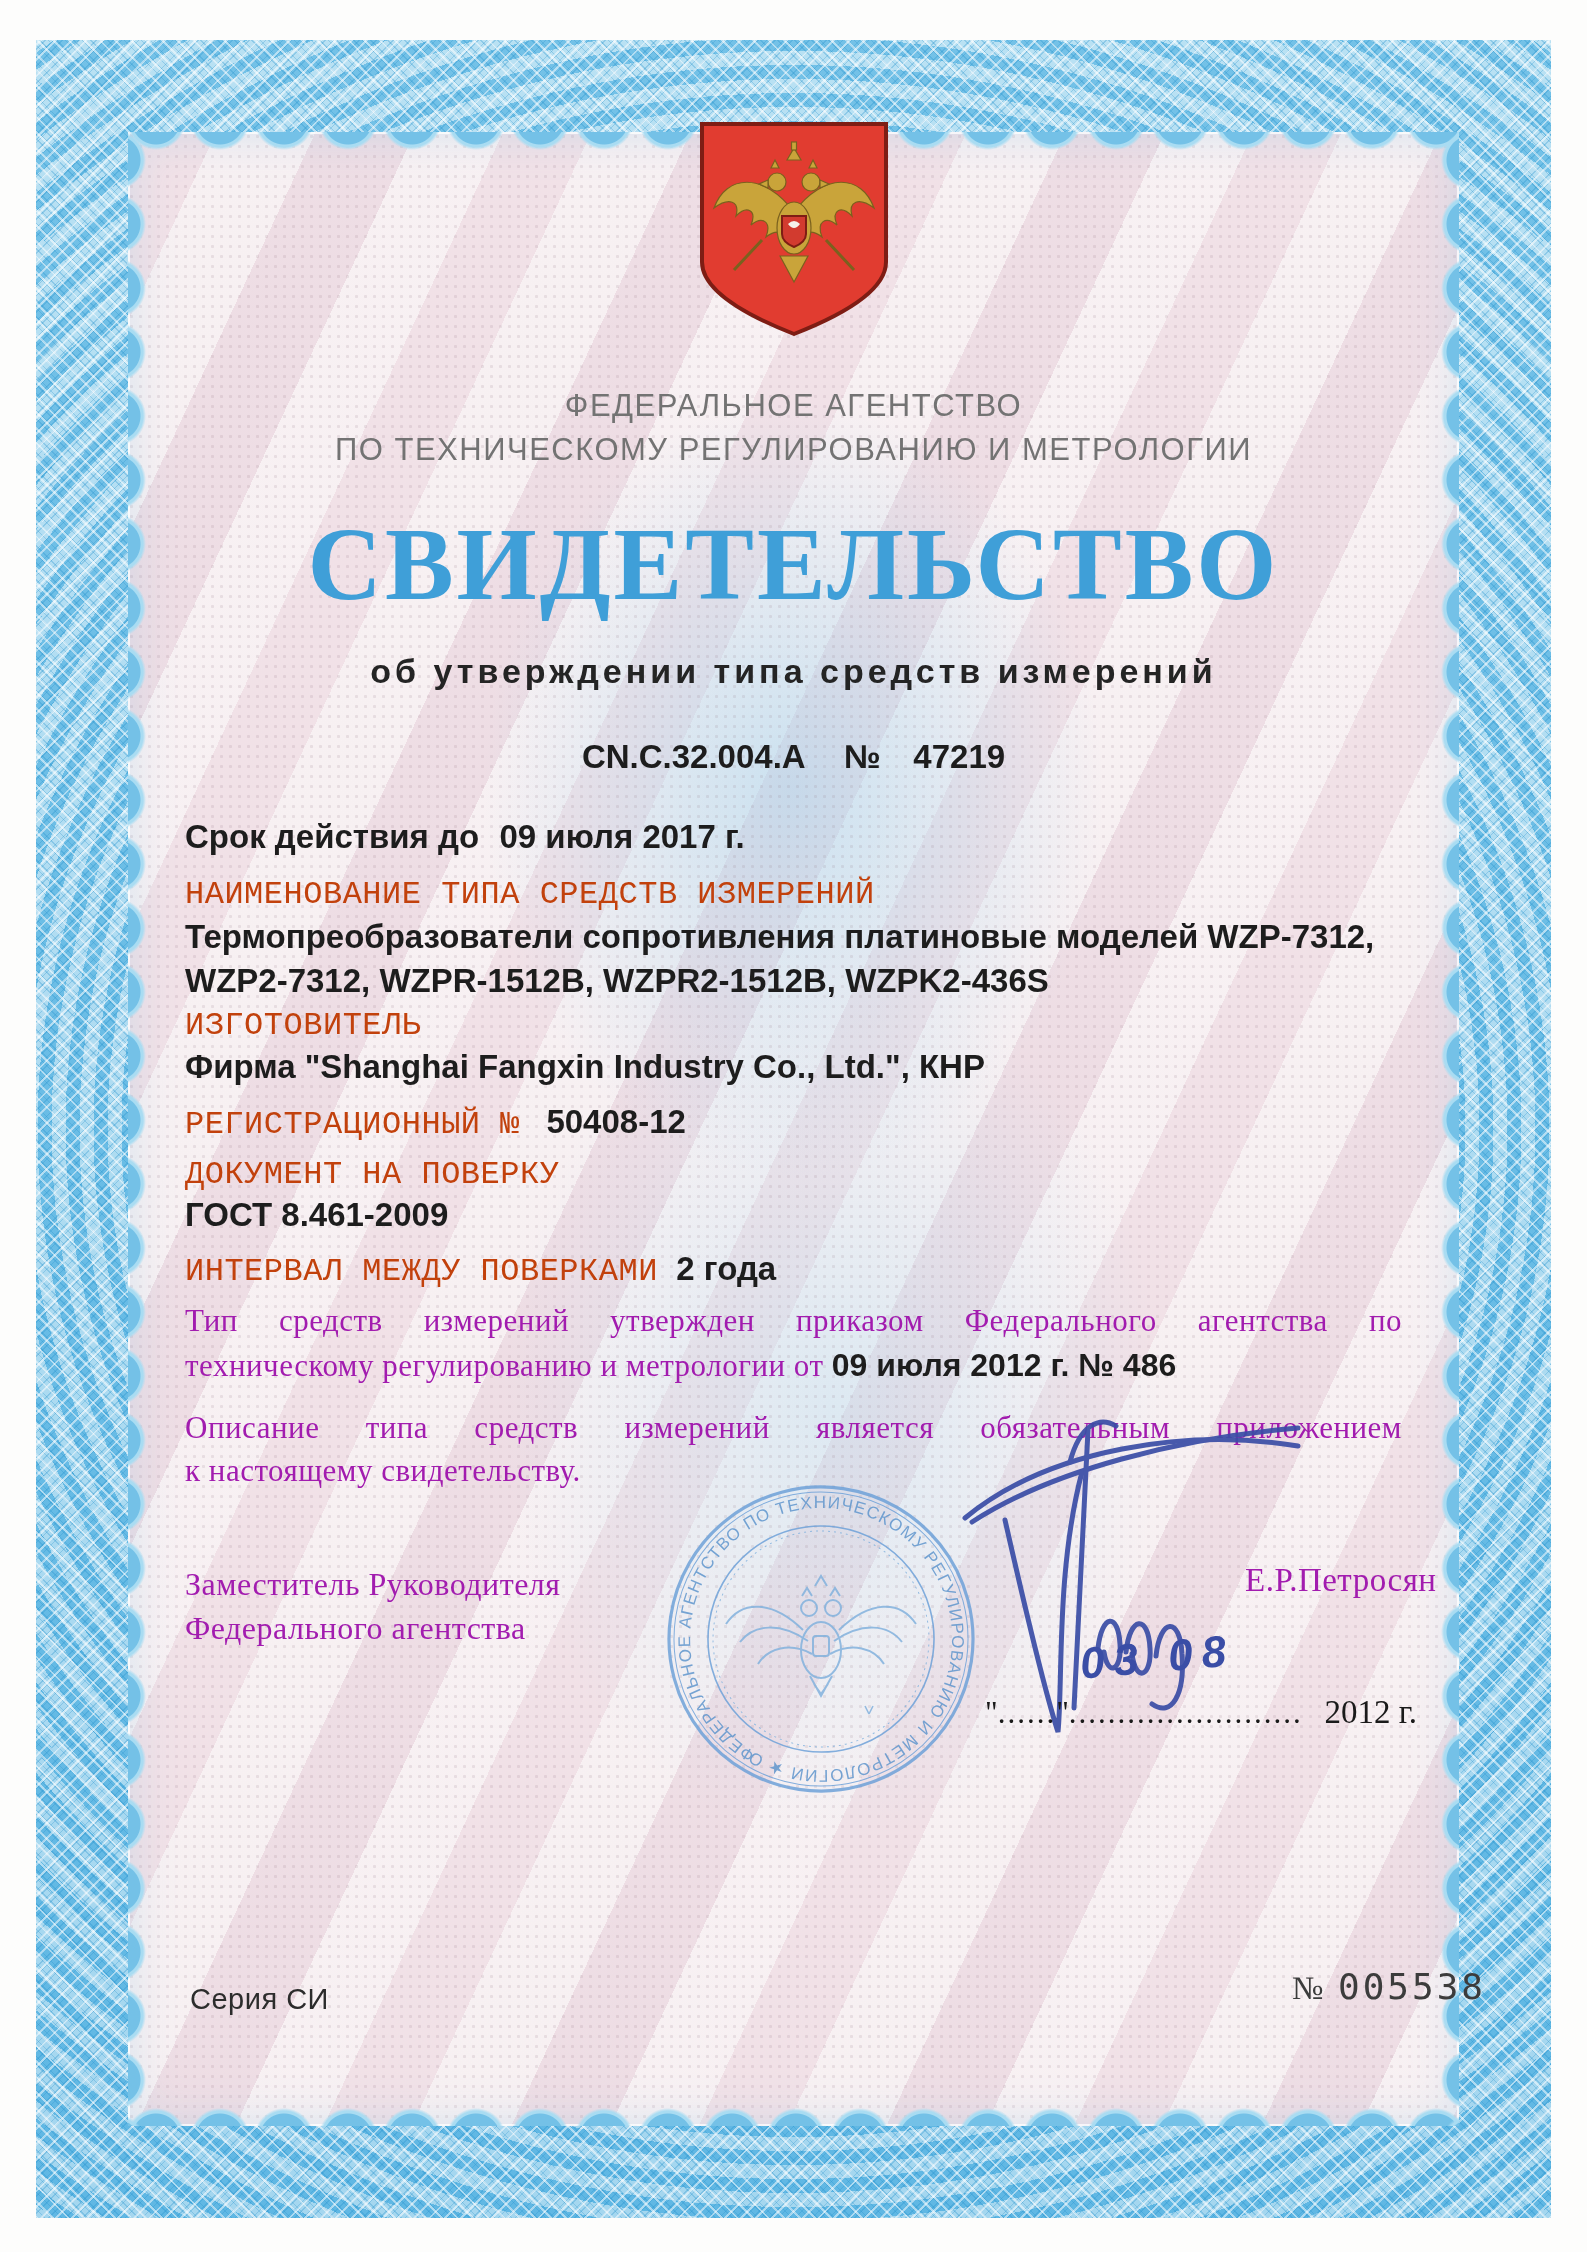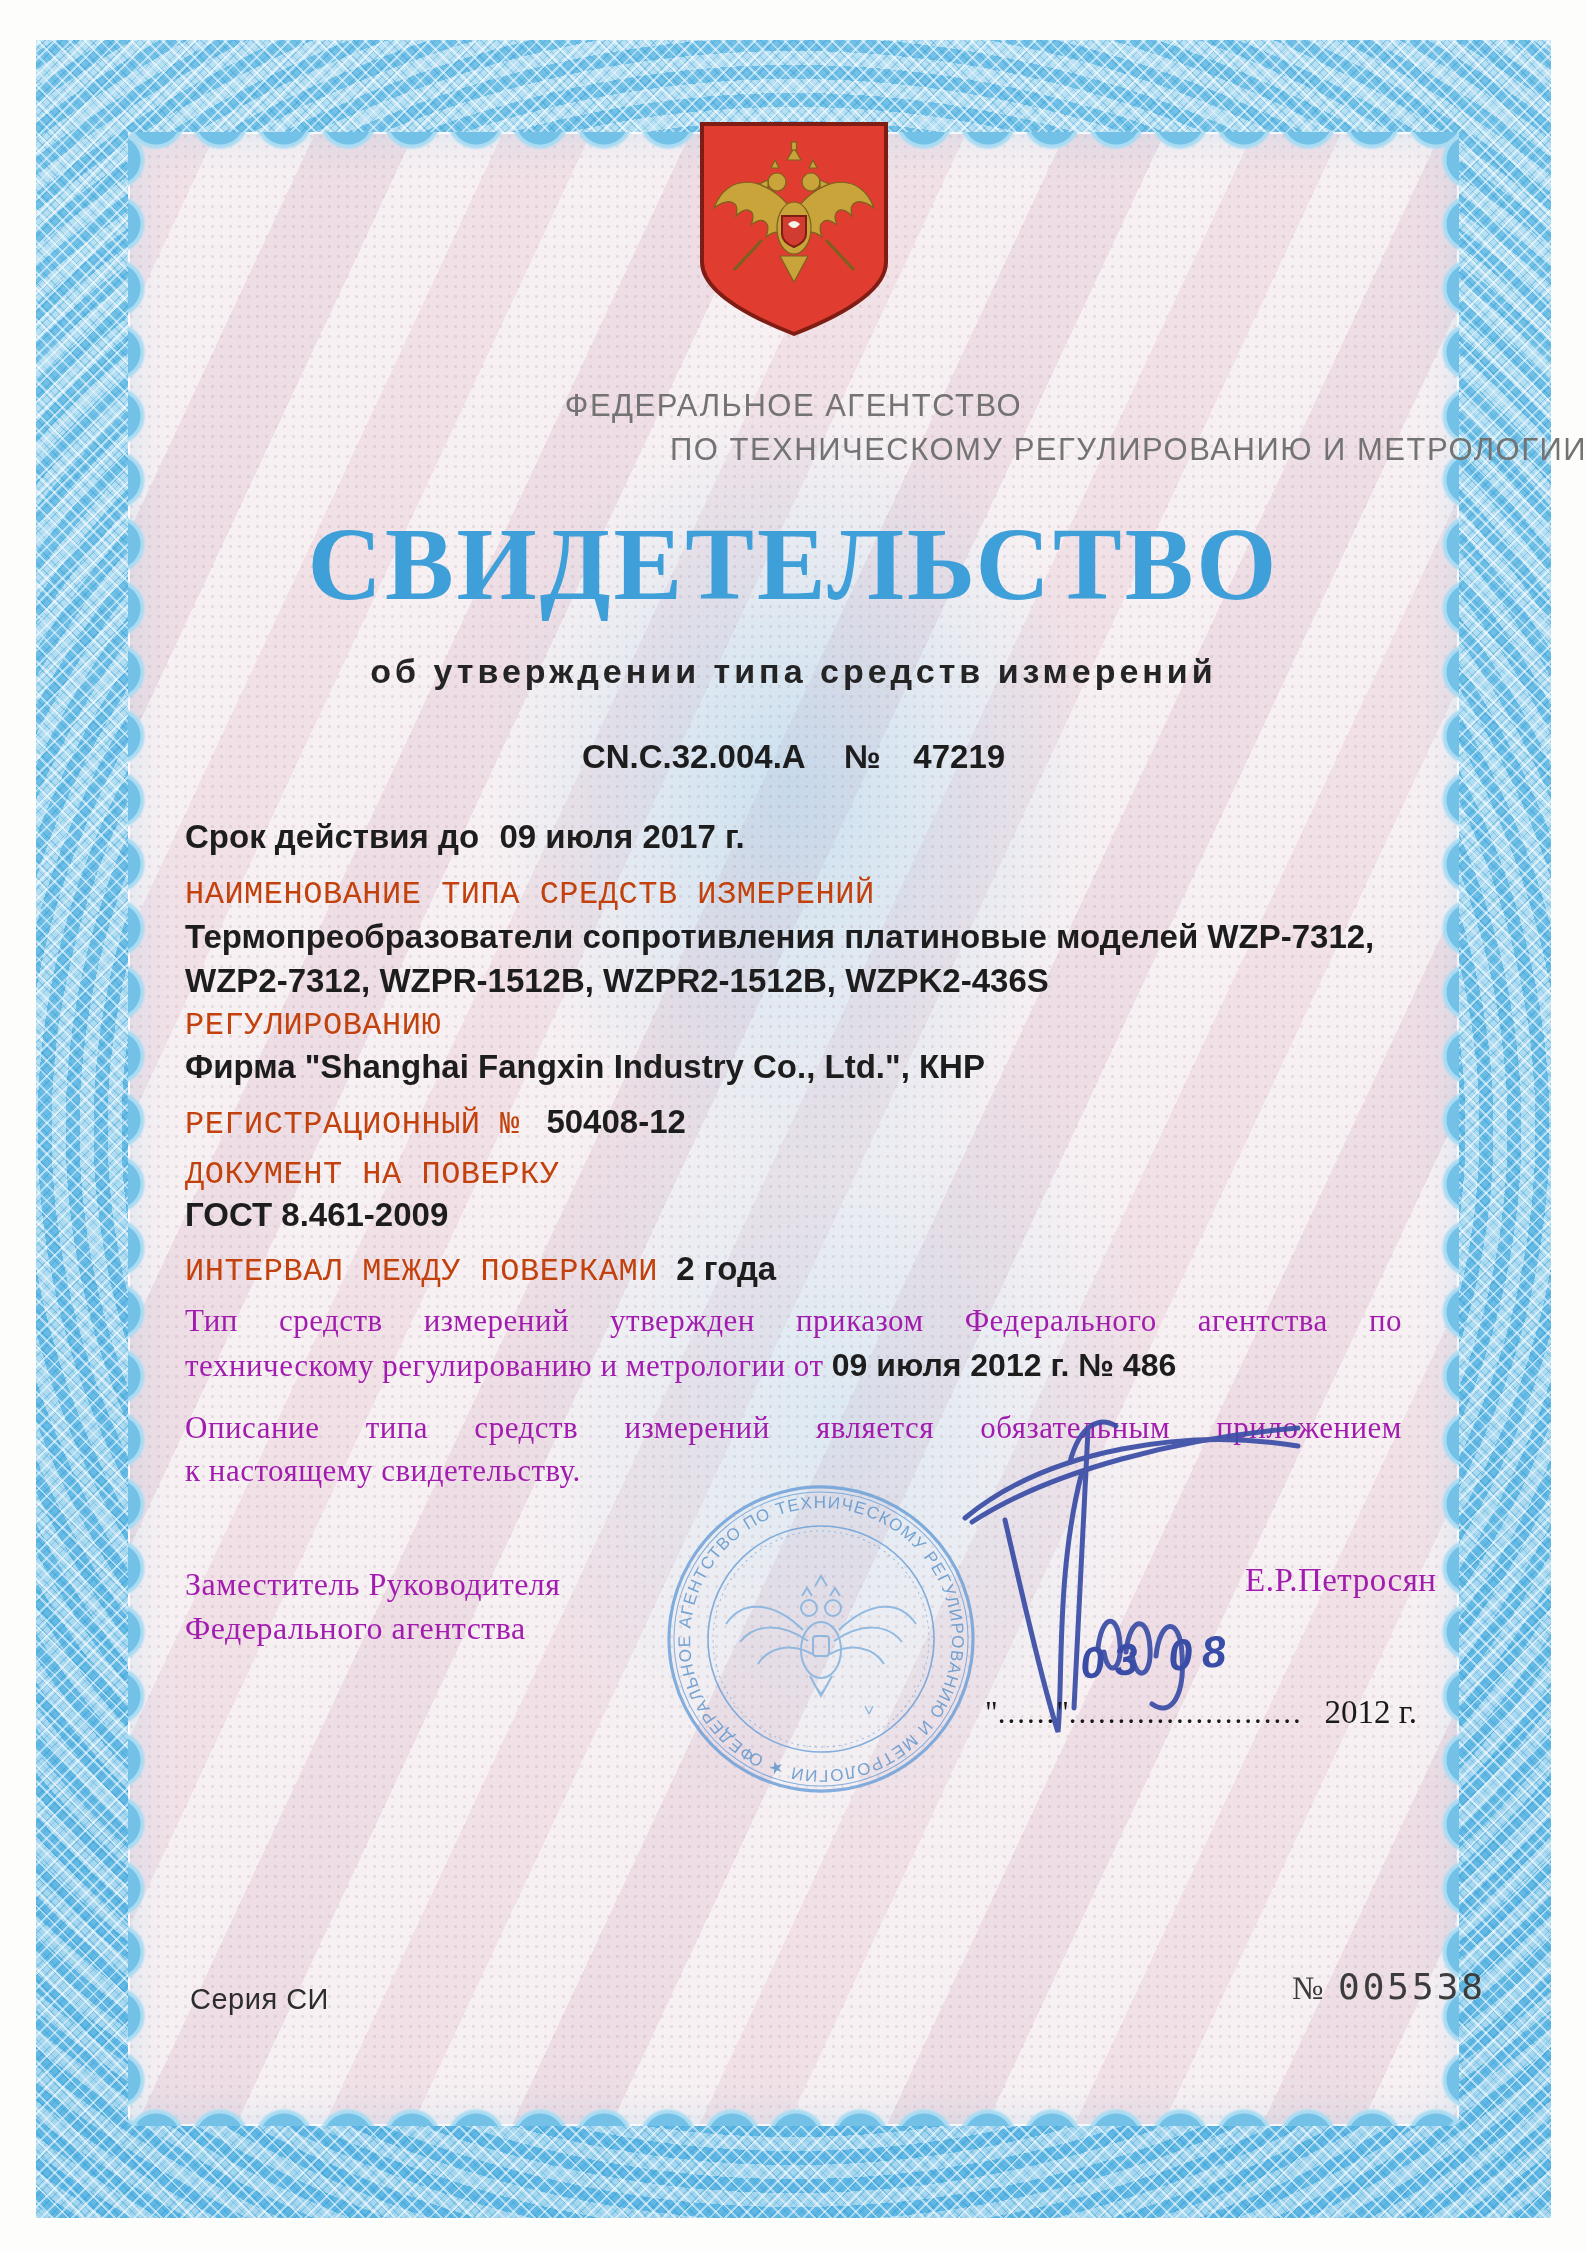--- a/index.html
+++ b/index.html
@@ -86,41 +86,41 @@
         <path d="M93,40 l7,-12 7,12 z"></path>
           <rect x="97.5" y="22" width="5" height="8"></rect>
         <path d="M86,136 L100,162 L114,136 Z"></path>
         <path d="M68,120 L40,150 M132,120 L160,150" stroke-width="3" fill="none"></path>
       </g>
       <path d="M88,96 h24 v18 q0,8 -12,13 q-12,-5 -12,-13 z" fill="#d23b2f" stroke="#7e1d14" stroke-width="2"></path>
       <path d="M94,104 q6,-6 12,0 q-6,8 -12,0" fill="#f5f2ea" stroke="none"></path>
     </svg>
 
     <div class="abs center agency" style="top:388px;">ФЕДЕРАЛЬНОЕ АГЕНТСТВО</div>
-    <div class="abs center agency" style="top:432px;text-align:right;">ПО ТЕХНИЧЕСКОМУ РЕГУЛИРОВАНИЮ И МЕТРОЛОГИИ</div>
+    <div class="abs center agency" style="top:432px;">ПО ТЕХНИЧЕСКОМУ РЕГУЛИРОВАНИЮ И МЕТРОЛОГИИ</div>
 
     <div class="abs center title" style="top:505px;">СВИДЕТЕЛЬСТВО</div>
     <div class="abs center subtitle" style="top:652px;">об утверждении типа средств измерений</div>
 
     <div class="abs center" style="top:738px;">
       <span class="bsans">CN.C.32.004.A</span>
       <span class="bsans" style="margin-left:34px;">№</span>
       <span class="bsans" style="margin-left:28px;">47219</span>
     </div>
 
     <div class="abs" style="left:185px;top:818px;">
       <span class="bsans">Срок действия до</span>
       <span class="bsans" style="margin-left:16px;">09 июля 2017 г.</span>
     </div>
 
     <div class="abs lserif" style="left:185px;top:877px;">НАИМЕНОВАНИЕ ТИПА СРЕДСТВ ИЗМЕРЕНИЙ</div>
     <div class="abs bsans" style="left:185px;top:918px;">Термопреобразователи сопротивления платиновые моделей WZP-7312,</div>
     <div class="abs bsans" style="left:185px;top:962px;">WZP2-7312, WZPR-1512B, WZPR2-1512B, WZPK2-436S</div>
 
-    <div class="abs lserif" style="left:185px;top:1008px;">РЕГУЛИРОВАНИЮ</div>
+    <div class="abs lserif" style="left:185px;top:1008px;">ИЗГОТОВИТЕЛЬ</div>
     <div class="abs bsans" style="left:185px;top:1048px;">Фирма "Shanghai Fangxin Industry Co., Ltd.", КНР</div>
 
     <div class="abs" style="left:185px;top:1103px;">
       <span class="lserif">РЕГИСТРАЦИОННЫЙ №</span>
       <span class="bsans" style="margin-left:22px;">50408-12</span>
     </div>
 
     <div class="abs lserif" style="left:185px;top:1157px;">ДОКУМЕНТ НА ПОВЕРКУ</div>
     <div class="abs bsans" style="left:185px;top:1196px;">ГОСТ 8.461-2009</div>
 

